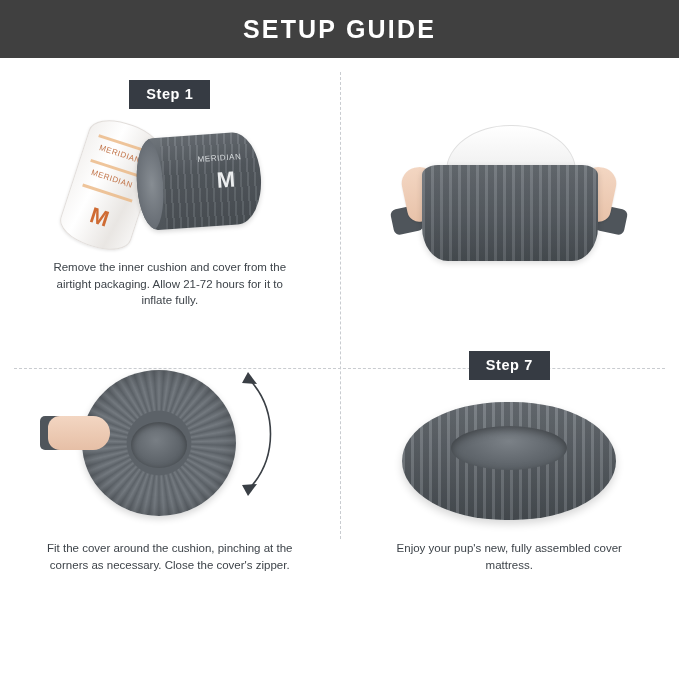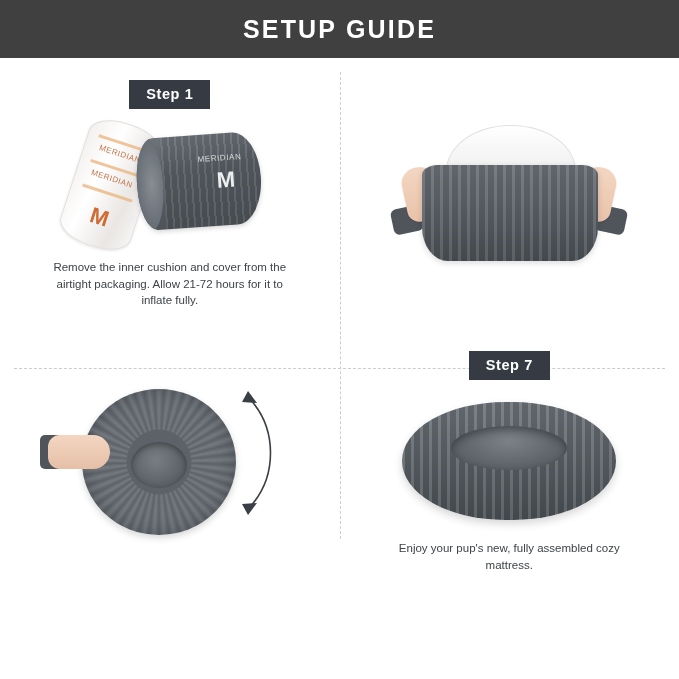--- a/index.html
+++ b/index.html
@@ -413,29 +413,30 @@
           </div>
           <div class="s3-sleeve"></div>
           <div class="s3-hand"></div>
           <svg class="arrow-svg" width="46" height="140" viewBox="0 0 46 140">
             <path d="M10 14 C 40 45, 40 95, 10 126" fill="none" stroke="#3a3f45" stroke-width="1.6"></path>
             <polygon points="10,8 19,20 4,19" fill="#3a3f45"></polygon>
             <polygon points="10,132 19,120 4,121" fill="#3a3f45"></polygon>
           </svg>
         </div>
       </div>
+      <div class="caption">Fit the cover around the cushion, pinching at the corners as necessary. Close the cover's zipper.</div>
     </div>
 
     <div class="cell">
       <div class="step-badge">Step 7</div>
       <div class="art">
         <div class="s4-wrap">
           <div class="bed-body">
             <div class="ribs"></div>
           </div>
           <div class="bed-hole"></div>
         </div>
       </div>
-      <div class="caption">Enjoy your pup's new, fully assembled cozy mattress.</div>
+      <div class="caption">Enjoy your pup's new, fully assembled cover mattress.</div>
     </div>
 
   </div>
 </div>
 
 </body></html>

